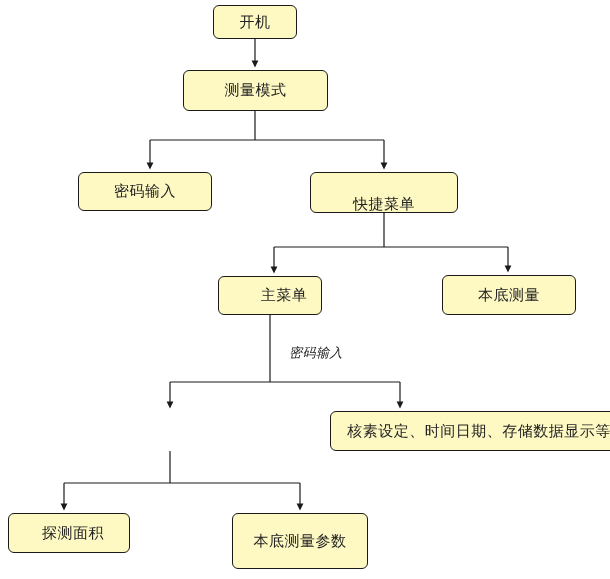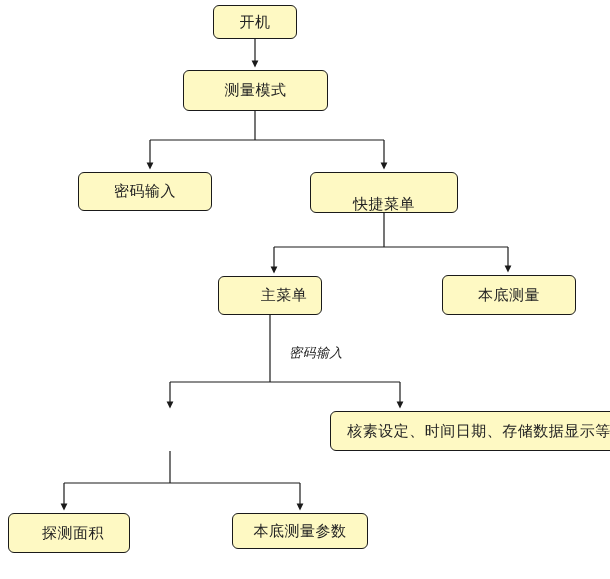--- a/index.html
+++ b/index.html
@@ -130,19 +130,19 @@
 
 
   <div class="node" style="left:330px; top:411px; width:298px; height:40px;">
     <span class="node-label">核素设定、时间日期、存储数据显示等</span>
   </div>
 
   <div class="node" style="left:8px; top:513px; width:122px; height:40px;padding-left:8px;">
     <span class="node-label">探测面积</span>
   </div>
 
-  <div class="node" style="left:232px; top:513px; width:136px; height:36px;">
+  <div class="node" style="left:232px; top:513px; width:136px; height:56px;">
     <span class="node-label">本底测量参数</span>
   </div>
 
   <div class="edge-label" style="left:289px; top:344px;font-style:italic;">密码输入</div>
 
 </div>
 
 </body></html>

